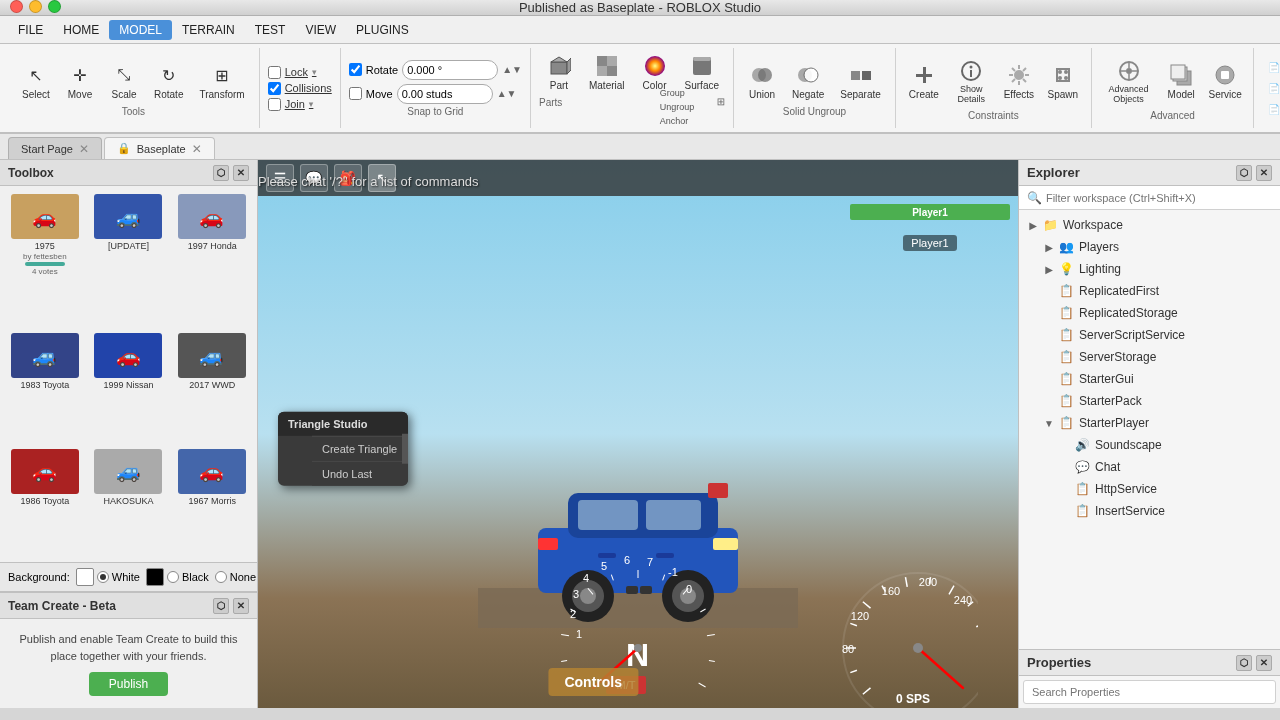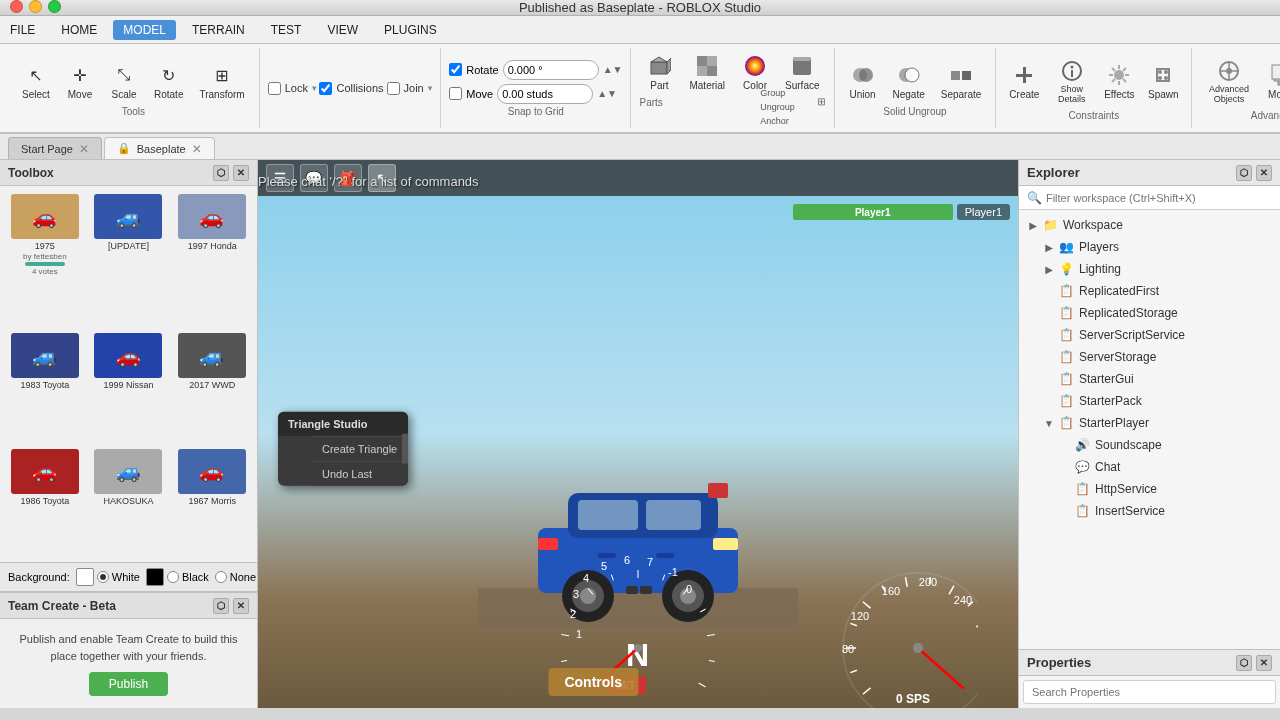--- a/index.html
+++ b/index.html
@@ -31,22 +31,22 @@
     .win-max { background: #28c840; }
     #title-text { font-size: 13px; color: #333; font-weight: 400; }
 
     
     #menu-bar {
       height: 28px;
       background: #f0f0f0;
       border-bottom: 1px solid #c0c0c0;
       display: flex;
       align-items: center;
-      padding: 0 0;
-      gap: 6px;
+      padding: 0 8px;
+      gap: 0;
     }
     .menu-item {
       padding: 3px 10px;
       font-size: 12px;
       color: #222;
       cursor: pointer;
       border-radius: 3px;
     }
     .menu-item.active { background: #4a90d9; color: white; }
 
@@ -92,24 +92,25 @@
       color: #333;
       gap: 2px;
     }
     .tool-icon {
       width: 24px; height: 24px;
       display: flex; align-items: center; justify-content: center;
       font-size: 16px;
     }
     .checkbox-row {
       display: flex;
-      flex-direction: row;
+      flex-direction: column;
       gap: 3px;
       font-size: 11px;
       color: #333;
+      text-decoration: underline;
     }
     .checkbox-item {
       display: flex;
       align-items: center;
       gap: 4px;
       cursor: pointer;
     }
     .checkbox-item input { cursor: pointer; }
     .snap-controls {
       display: flex;
@@ -351,23 +352,23 @@
       left: 0;
       color: #ddd;
       font-size: 13px;
       text-shadow: 1px 1px 2px rgba(0,0,0,0.7);
     }
     #player-bar {
       position: absolute;
       top: 8px;
       right: 8px;
       display: flex;
-      flex-direction: row;
-      align-items: center;
-      gap: 4px;
+      flex-direction: column;
+      align-items: center;
+      gap: 15px;
     }
     .player-hp-bar {
       width: 160px;
       height: 16px;
       background: #4caf50;
       border-radius: 2px;
       display: flex;
       align-items: center;
       justify-content: center;
       color: white;

